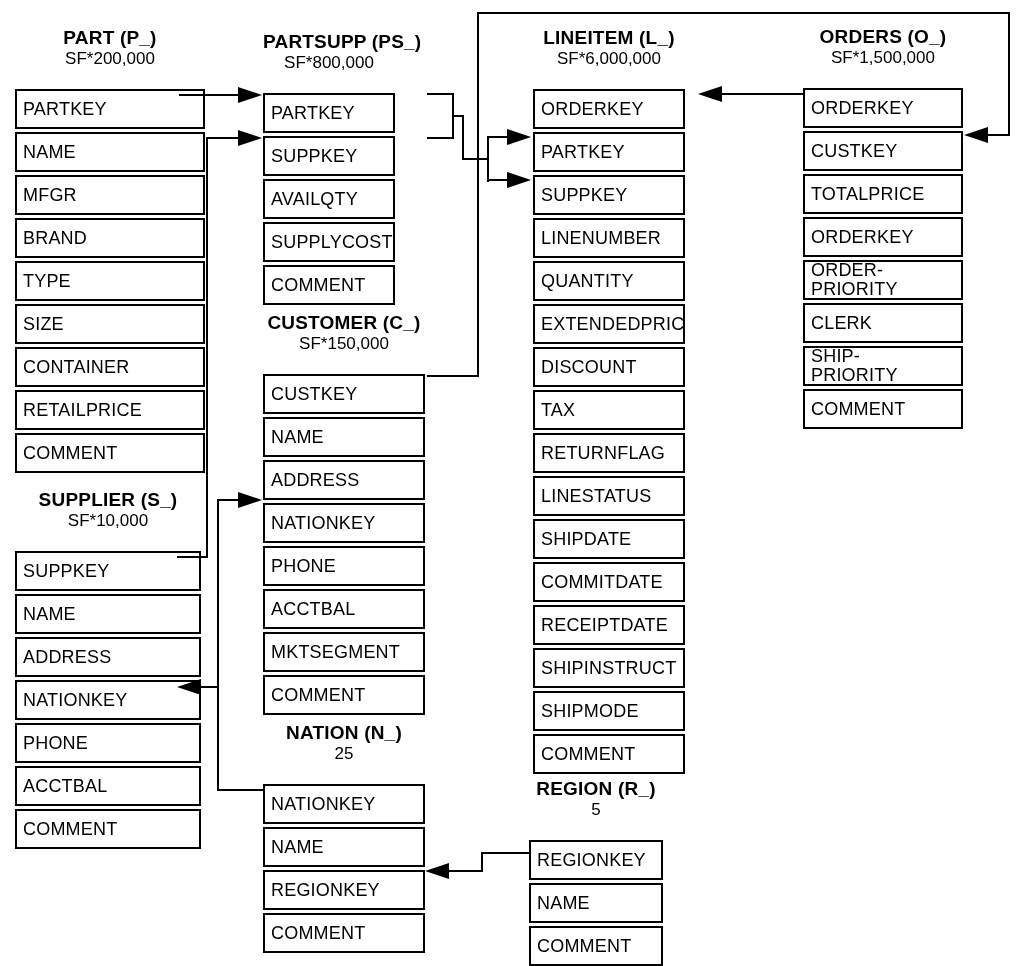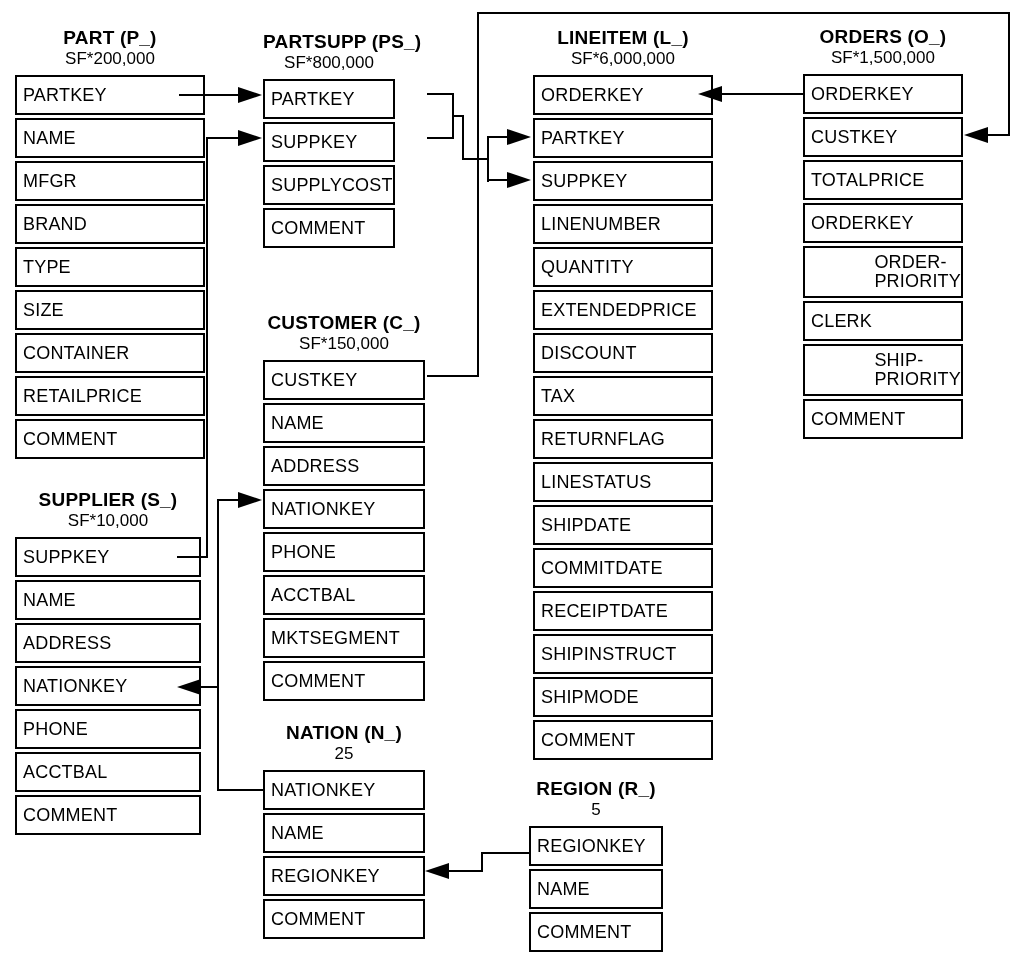--- a/index.html
+++ b/index.html
@@ -3,27 +3,27 @@
 <meta charset="utf-8">
 <style>
   html,body{margin:0;padding:0;background:#ffffff;}
   #canvas{
     position:relative;width:1025px;height:966px;background:#ffffff;overflow:hidden;
     font-family:"Liberation Sans","DejaVu Sans",sans-serif;color:#000;
   }
   .tbl{position:absolute;}
   .tbl-title{font-weight:bold;font-size:19px;line-height:22px;text-align:center;letter-spacing:0.2px;white-space:nowrap;}
   .tbl-card{font-size:17px;line-height:20px;text-align:center;white-space:nowrap;}
-  .rows{margin-top:6px;}
+  .rows{margin-top:20px;}
   .row{
     box-sizing:border-box;height:40px;border:2px solid #000;background:#fff;
     display:flex;align-items:center;padding-left:6px;margin-bottom:3px;
     font-size:18px;letter-spacing:0.2px;white-space:pre-line;overflow:hidden;
   }
-  .row.tall{height:52px;line-height:19px;justify-content:flex-end;}
+  .row.tall{height:40px;line-height:19px;}
   .row span{display:block;}
   .ln{position:absolute;background:#000;}
   .ah{position:absolute;width:0;height:0;border-top:8px solid transparent;border-bottom:8px solid transparent;}
   .ah-r{border-left:24px solid #000;}
   .ah-l{border-right:24px solid #000;}
 </style>
 </head>
 <body>
 
 <div id="canvas">
@@ -43,26 +43,27 @@
         <div class="row"><span>COMMENT</span></div>
       </div>
   </div>
 
   <div class="tbl" style="left:263px;top:31px;width:132px">
     <div class="tbl-title">PARTSUPP (PS_)</div>
     <div class="tbl-card">SF*800,000</div>
     <div class="rows">
         <div class="row"><span>PARTKEY</span></div>
         <div class="row"><span>SUPPKEY</span></div>
+        <div class="row"><span>AVAILQTY</span></div>
         <div class="row"><span>SUPPLYCOST</span></div>
         <div class="row"><span>COMMENT</span></div>
       </div>
   </div>
 
-  <div class="tbl" style="left:533px;top:27px;width:180px">
+  <div class="tbl" style="left:533px;top:27px;width:152px">
     <div class="tbl-title">LINEITEM (L_)</div>
     <div class="tbl-card">SF*6,000,000</div>
     <div class="rows">
         <div class="row"><span>ORDERKEY</span></div>
         <div class="row"><span>PARTKEY</span></div>
         <div class="row"><span>SUPPKEY</span></div>
         <div class="row"><span>LINENUMBER</span></div>
         <div class="row"><span>QUANTITY</span></div>
         <div class="row"><span>EXTENDEDPRICE</span></div>
         <div class="row"><span>DISCOUNT</span></div>

